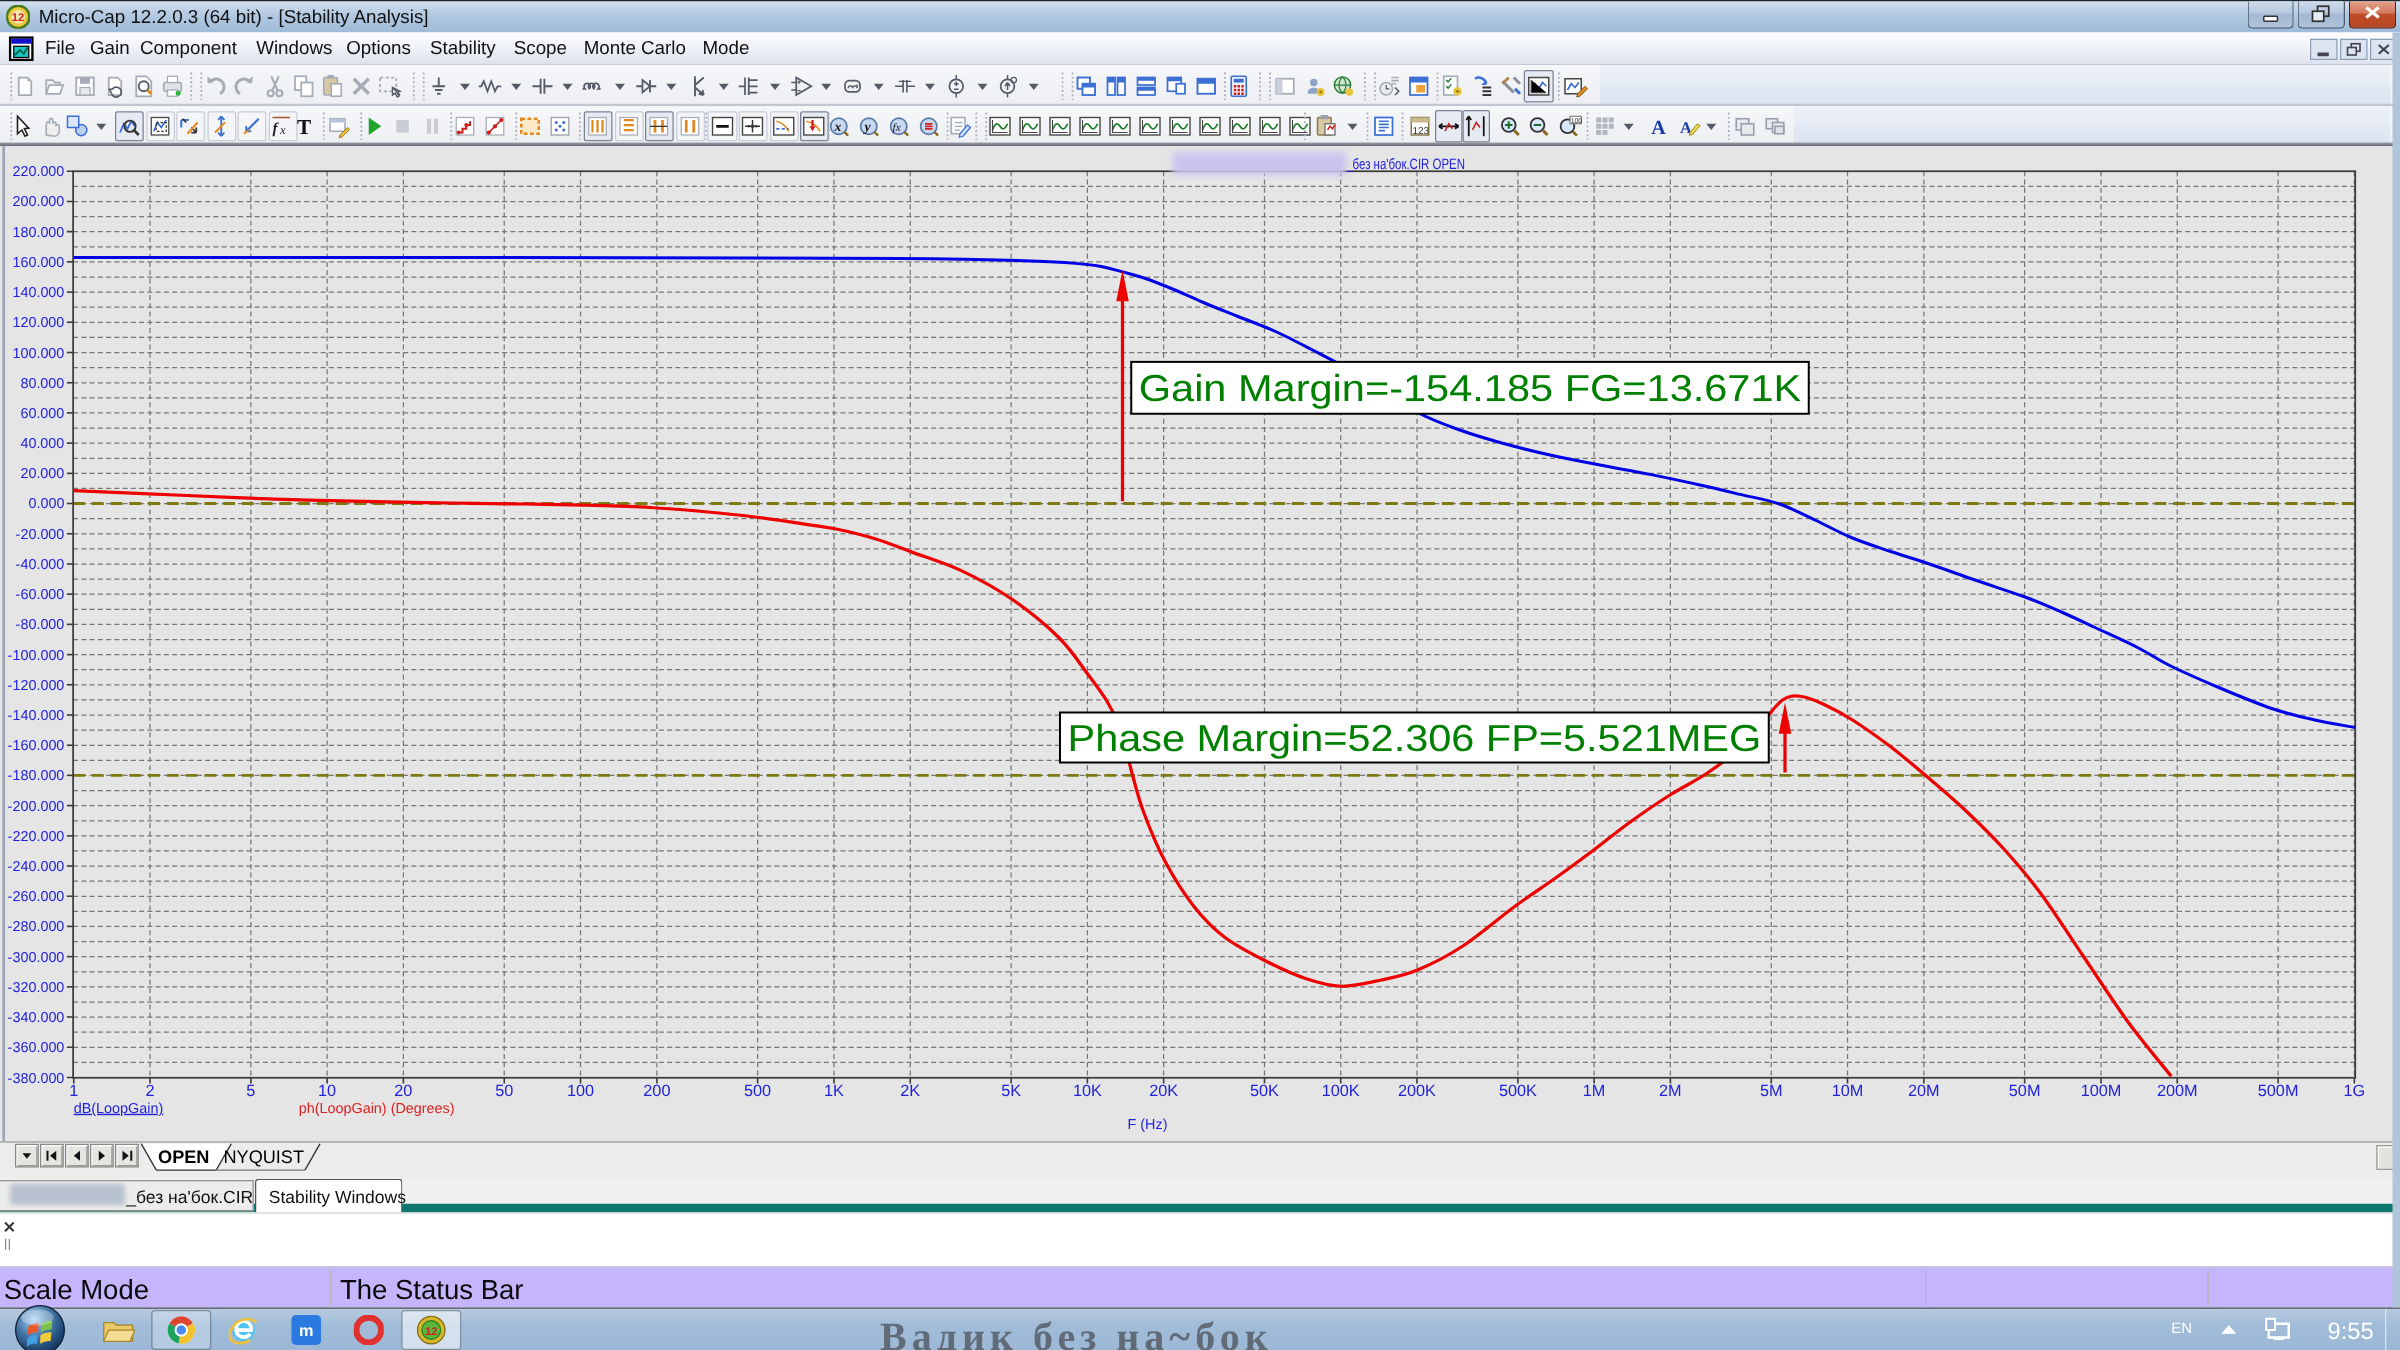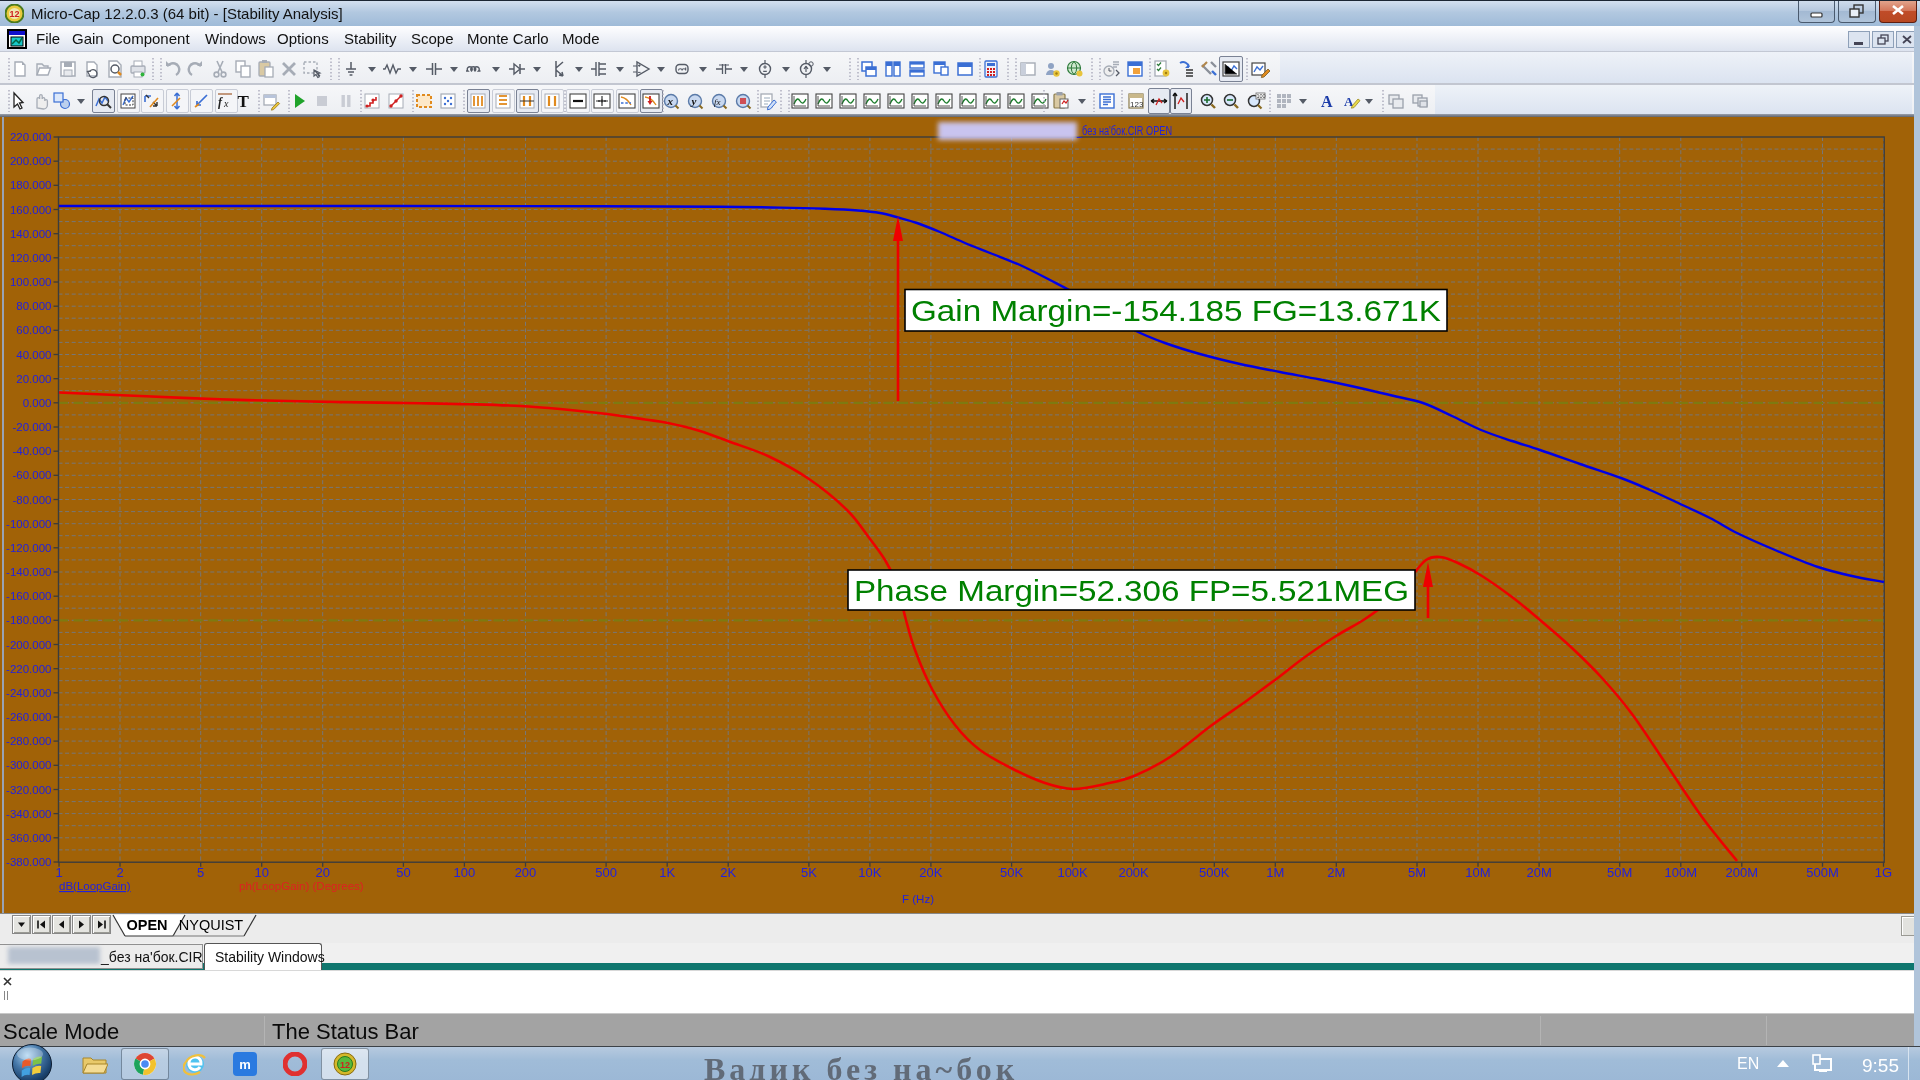--- a/index.html
+++ b/index.html
@@ -694,21 +694,21 @@
       <rect x="-7" y="-6" width="10" height="9" fill="#e8eaee" stroke="#9aa0ab" stroke-width="1.3"></rect>
       <rect x="-3" y="-2" width="10" height="9" fill="#e8eaee" stroke="#9aa0ab" stroke-width="1.3"></rect>
     </svg>
     <svg style="position:absolute;left:1408px;top:89px" width="24" height="24" viewBox="-12 -12 24 24">
       <rect x="-7" y="-6" width="9" height="8" fill="#e8eaee" stroke="#9aa0ab" stroke-width="1.3"></rect>
       <rect x="-2" y="-3" width="9" height="8" fill="#e8eaee" stroke="#9aa0ab" stroke-width="1.3"></rect>
       <rect x="0" y="0" width="7" height="6" fill="#dfe2e8" stroke="#9aa0ab" stroke-width="1.3"></rect>
     </svg>
   </div>
 
-<div class="abs" style="left:0;top:117px;width:1920px;height:796px;background:#a16207">
+<div class="abs" style="left:0;top:117px;width:1920px;height:796px;background:#e5e5e5">
   <svg width="1920" height="796" viewBox="0 117 1920 796" style="position:absolute;left:0;top:0;" shape-rendering="geometricPrecision">
 <g stroke="#777" stroke-width="1" stroke-dasharray="4 2.6">
 <line x1="58.5" y1="149.1" x2="1884.2" y2="149.1"></line>
 <line x1="58.5" y1="161.2" x2="1884.2" y2="161.2"></line>
 <line x1="58.5" y1="173.2" x2="1884.2" y2="173.2"></line>
 <line x1="58.5" y1="185.3" x2="1884.2" y2="185.3"></line>
 <line x1="58.5" y1="197.4" x2="1884.2" y2="197.4"></line>
 <line x1="58.5" y1="209.5" x2="1884.2" y2="209.5"></line>
 <line x1="58.5" y1="221.6" x2="1884.2" y2="221.6"></line>
 <line x1="58.5" y1="233.7" x2="1884.2" y2="233.7"></line>
@@ -984,21 +984,21 @@
 </div>
 
 <div class="abs" style="left:0;top:970px;width:1920px;height:43px;background:#fff;border-top:1px solid #d8d8d8">
   <svg class="abs" style="left:2px;top:5px" width="12" height="12">
       <path d="M2 2 l7 7 M9 2 l-7 7" stroke="#333" stroke-width="1.6"></path>
     </svg>
   <div class="abs" style="left:4px;top:20px;width:1px;height:9px;background:#888"></div>
   <div class="abs" style="left:7px;top:20px;width:1px;height:9px;background:#888"></div>
 </div>
 
-<div class="abs" style="left:0;top:1013px;width:1920px;height:33px;background:#a3a3a3;border-top:1px solid #c8c8c8;font-size:22px;color:#0a0a0a">
+<div class="abs" style="left:0;top:1013px;width:1920px;height:33px;background:#c4b5fd;border-top:1px solid #c8c8c8;font-size:22px;color:#0a0a0a">
   <span class="abs" style="left:3px;top:5px">Scale Mode</span>
   <span class="abs" style="left:272px;top:5px">The Status Bar</span>
   <div class="abs" style="left:264px;top:2px;width:1px;height:29px;background:#b4b4b4"></div>
   <div class="abs" style="left:1540px;top:2px;width:1px;height:29px;background:#b4b4b4"></div>
   <div class="abs" style="left:1766px;top:2px;width:1px;height:29px;background:#b4b4b4"></div>
 </div>
 
 <div class="abs" style="left:0;top:1046px;width:1920px;height:34px;background:linear-gradient(#b7cadf,#a0bcd8 40%,#9cb8d6);border-top:1px solid #3c4147">
   <svg class="abs" style="left:10px;top:-4px" width="44" height="42">
     <defs>
@@ -1042,21 +1042,21 @@
   <svg class="abs" style="left:283px;top:5px" width="24" height="24">
       <circle cx="12" cy="12" r="10" fill="none" stroke="#e03030" stroke-width="5"></circle>
     </svg>
   <div class="abs" style="left:321px;top:1px;width:48px;height:32px;background:rgba(255,255,255,.55);border:1px solid rgba(60,80,100,.55);border-radius:3px"></div>
   <svg class="abs" style="left:333px;top:5px" width="24" height="24">
       <circle cx="12" cy="12" r="11" fill="#d4b82a" stroke="#8a6a10"></circle>
       <circle cx="12" cy="12" r="7.5" fill="#58b83c" stroke="#2a7a1e"></circle>
       <text x="12" y="16" font-size="9px" font-weight="bold" fill="#c22" text-anchor="middle">12</text>
     </svg>
   <span class="abs" style="left:704px;top:4px;font-family:'Liberation Serif',serif;font-weight:bold;font-size:32px;letter-spacing:4px;color:rgba(82,88,96,.8)">Вадик без на~бок</span>
-  <span class="abs" style="left:1737px;top:8px;font-size:16px;color:#fff">EN</span>
+  <span class="abs" style="left:1737px;top:8px;font-size:12px;color:#fff">EN</span>
   <svg class="abs" style="left:1776px;top:12px" width="14" height="10">
       <path d="M7 1 L13 8 L1 8 z" fill="#fff"></path>
     </svg>
   <svg class="abs" style="left:1811px;top:6px" width="24" height="22">
       <rect x="4" y="6" width="16" height="11" fill="none" stroke="#fff" stroke-width="2"></rect>
       <rect x="8" y="17" width="8" height="2" fill="#fff"></rect>
       <rect x="2" y="2" width="7" height="9" fill="#9cb8d6" stroke="#fff" stroke-width="1.6"></rect>
     </svg>
   <span class="abs" style="left:1862px;top:8px;font-size:19px;color:#fff">9:55</span>
   <div class="abs" style="left:1908px;top:0;width:1px;height:34px;background:#d8e4f0"></div>

